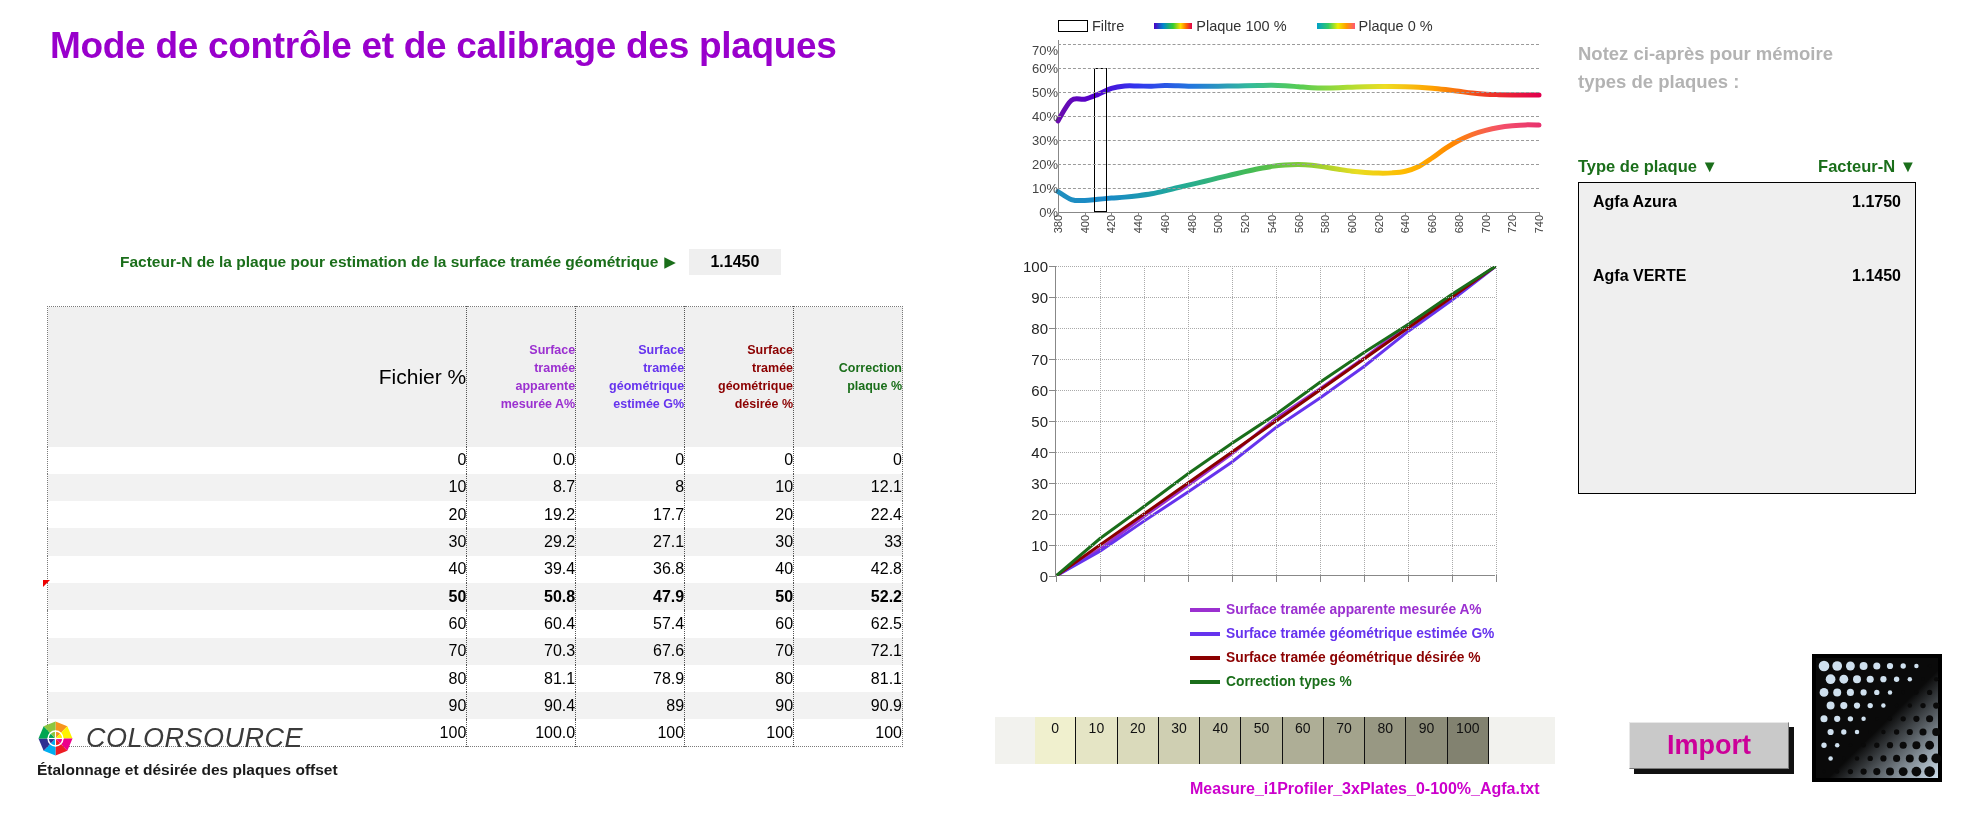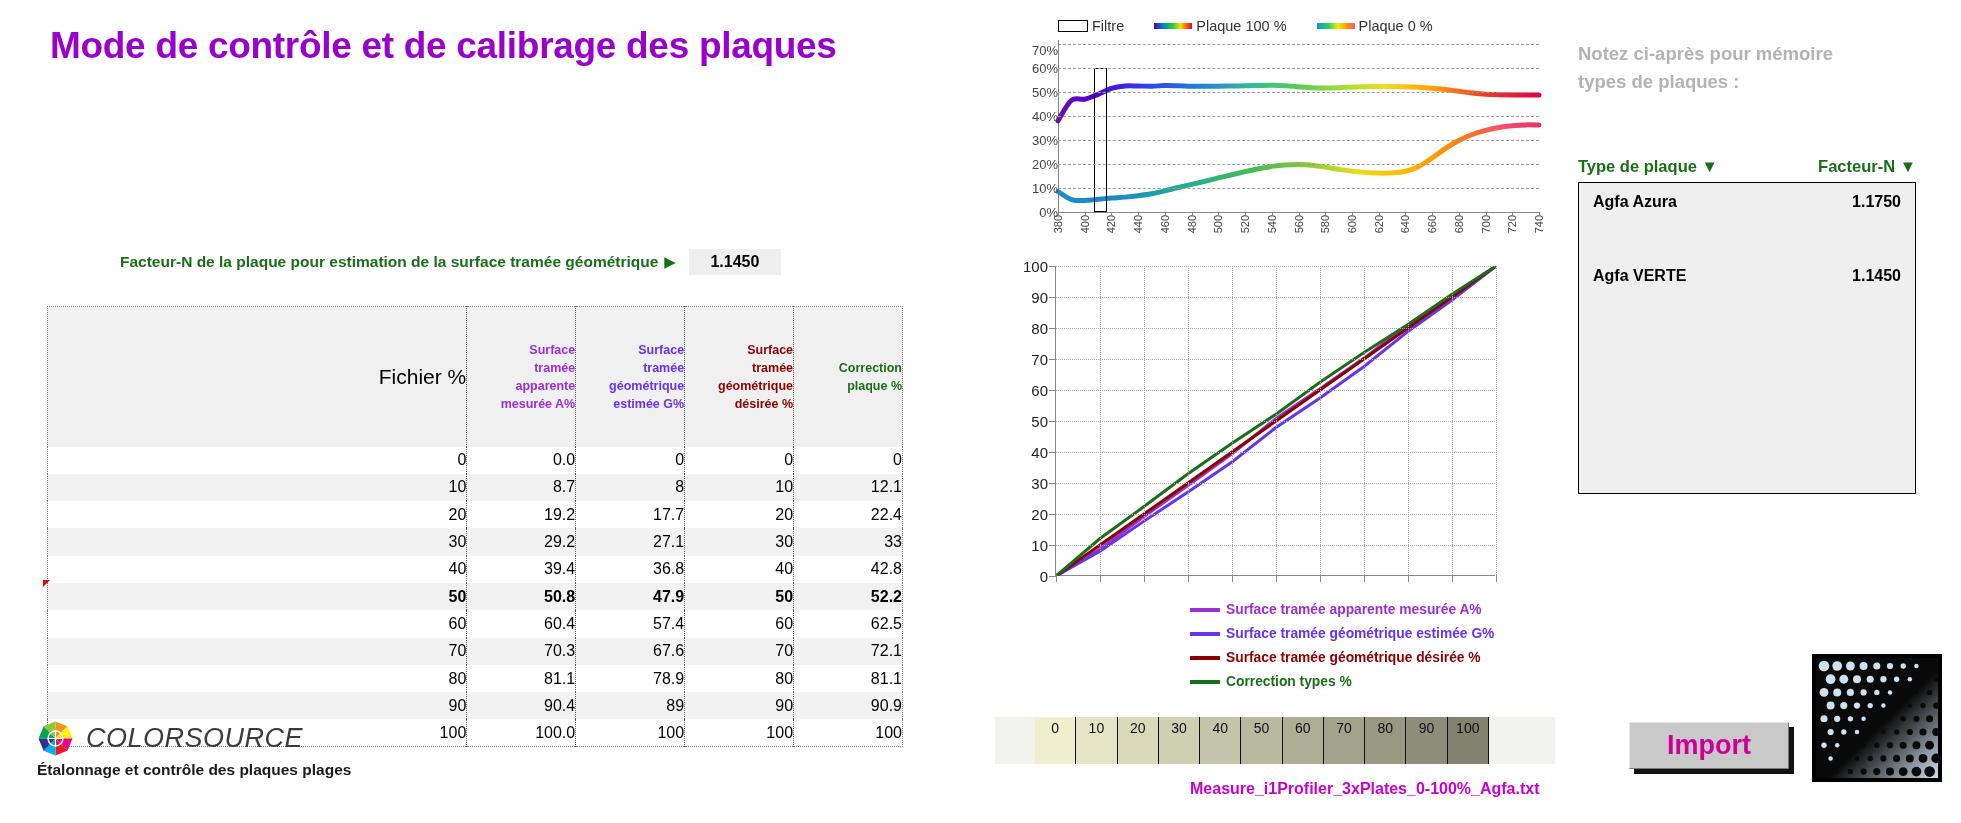--- a/index.html
+++ b/index.html
@@ -288,21 +288,21 @@
             <polygon points="50,50 4,50 18,17" fill="#00A651"></polygon>
             <polygon points="50,50 18,17 50,4" fill="#8DC63F"></polygon>
             <circle cx="50" cy="50" r="20" fill="none" stroke="#ffffff" stroke-width="4"></circle>
             <line x1="50" y1="28" x2="50" y2="72" stroke="#ffffff" stroke-width="3"></line>
             <line x1="28" y1="50" x2="72" y2="50" stroke="#ffffff" stroke-width="3"></line>
           </g>
         </svg>
       </span>
       <span id="logoText">COLORSOURCE</span>
     </div>
-    <div id="logoSub">Étalonnage et contrôle des plaques plages</div>
+    <div id="logoSub">Étalonnage et désirée des plaques offset</div>
   </div>
 
   <div id="specChart">
     <div id="specLegend">
       <span class="lgItem">
         <span class="lgBoxFiltre"></span>
         <span>Filtre</span>
       </span>
       <span class="lgItem">
         <span class="lgLine100"></span>

